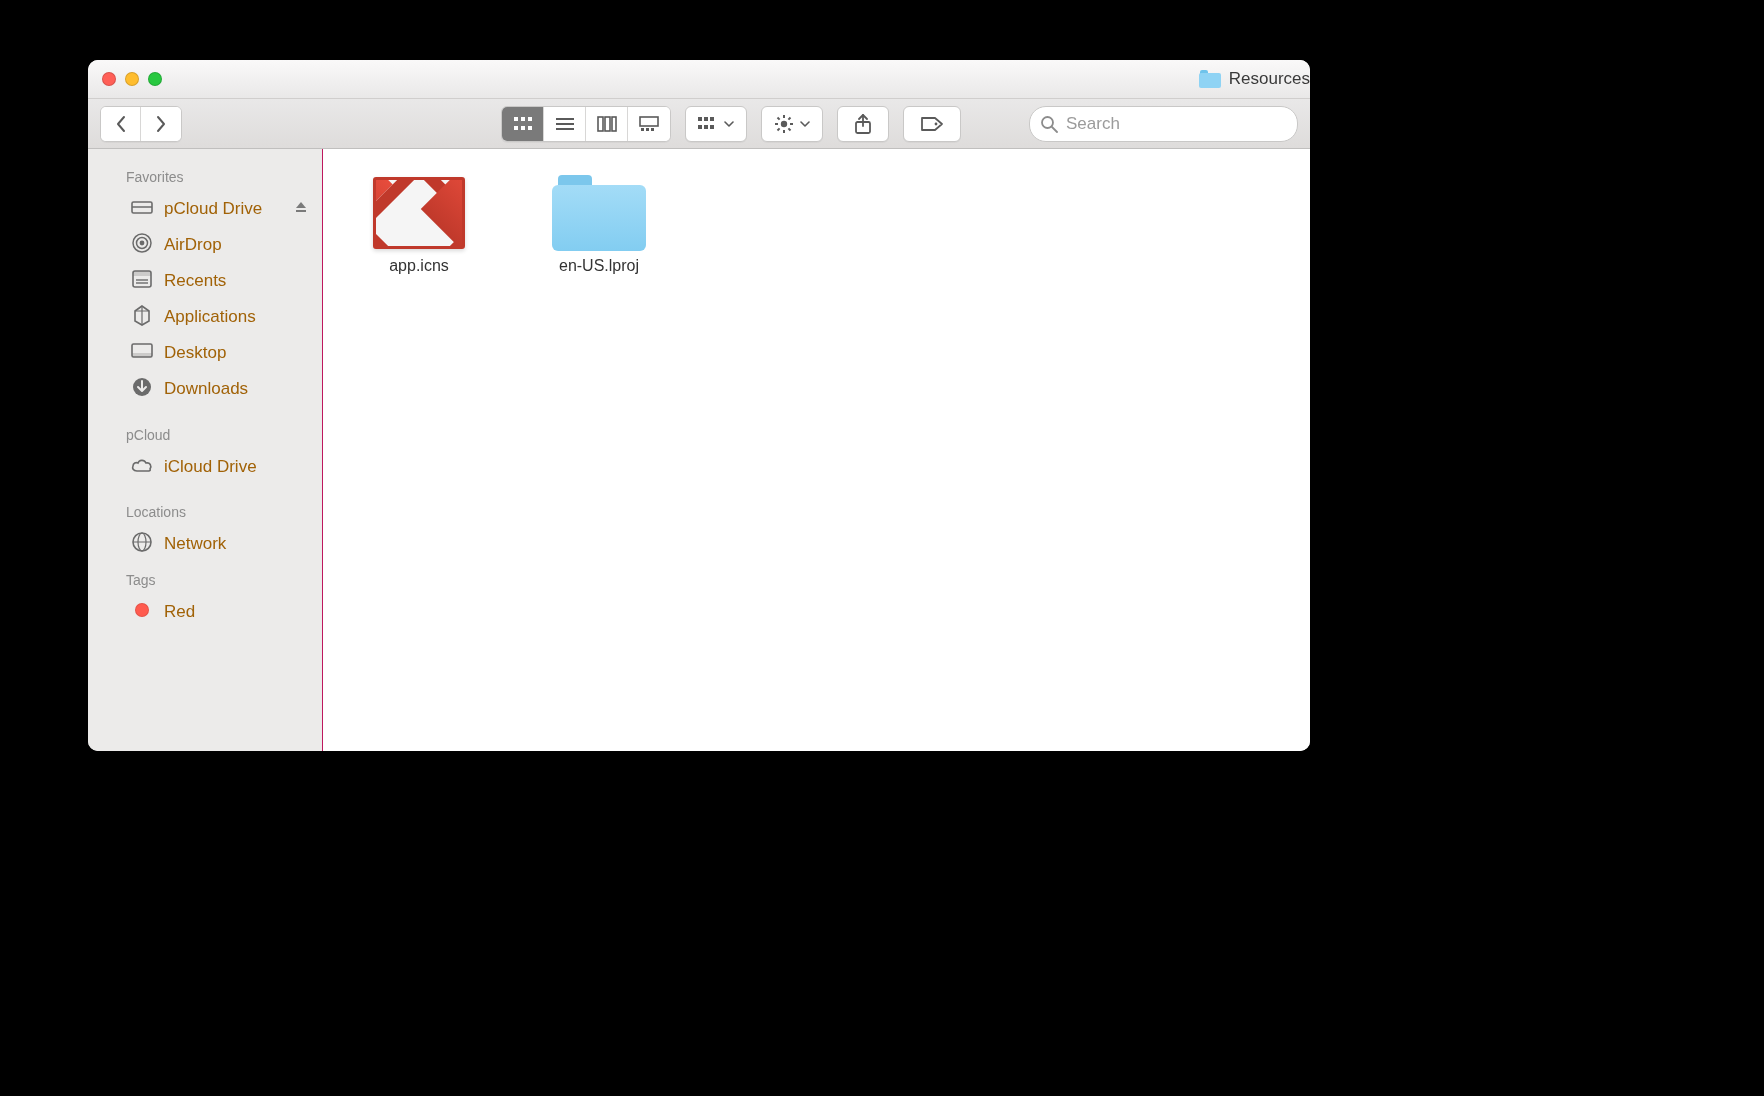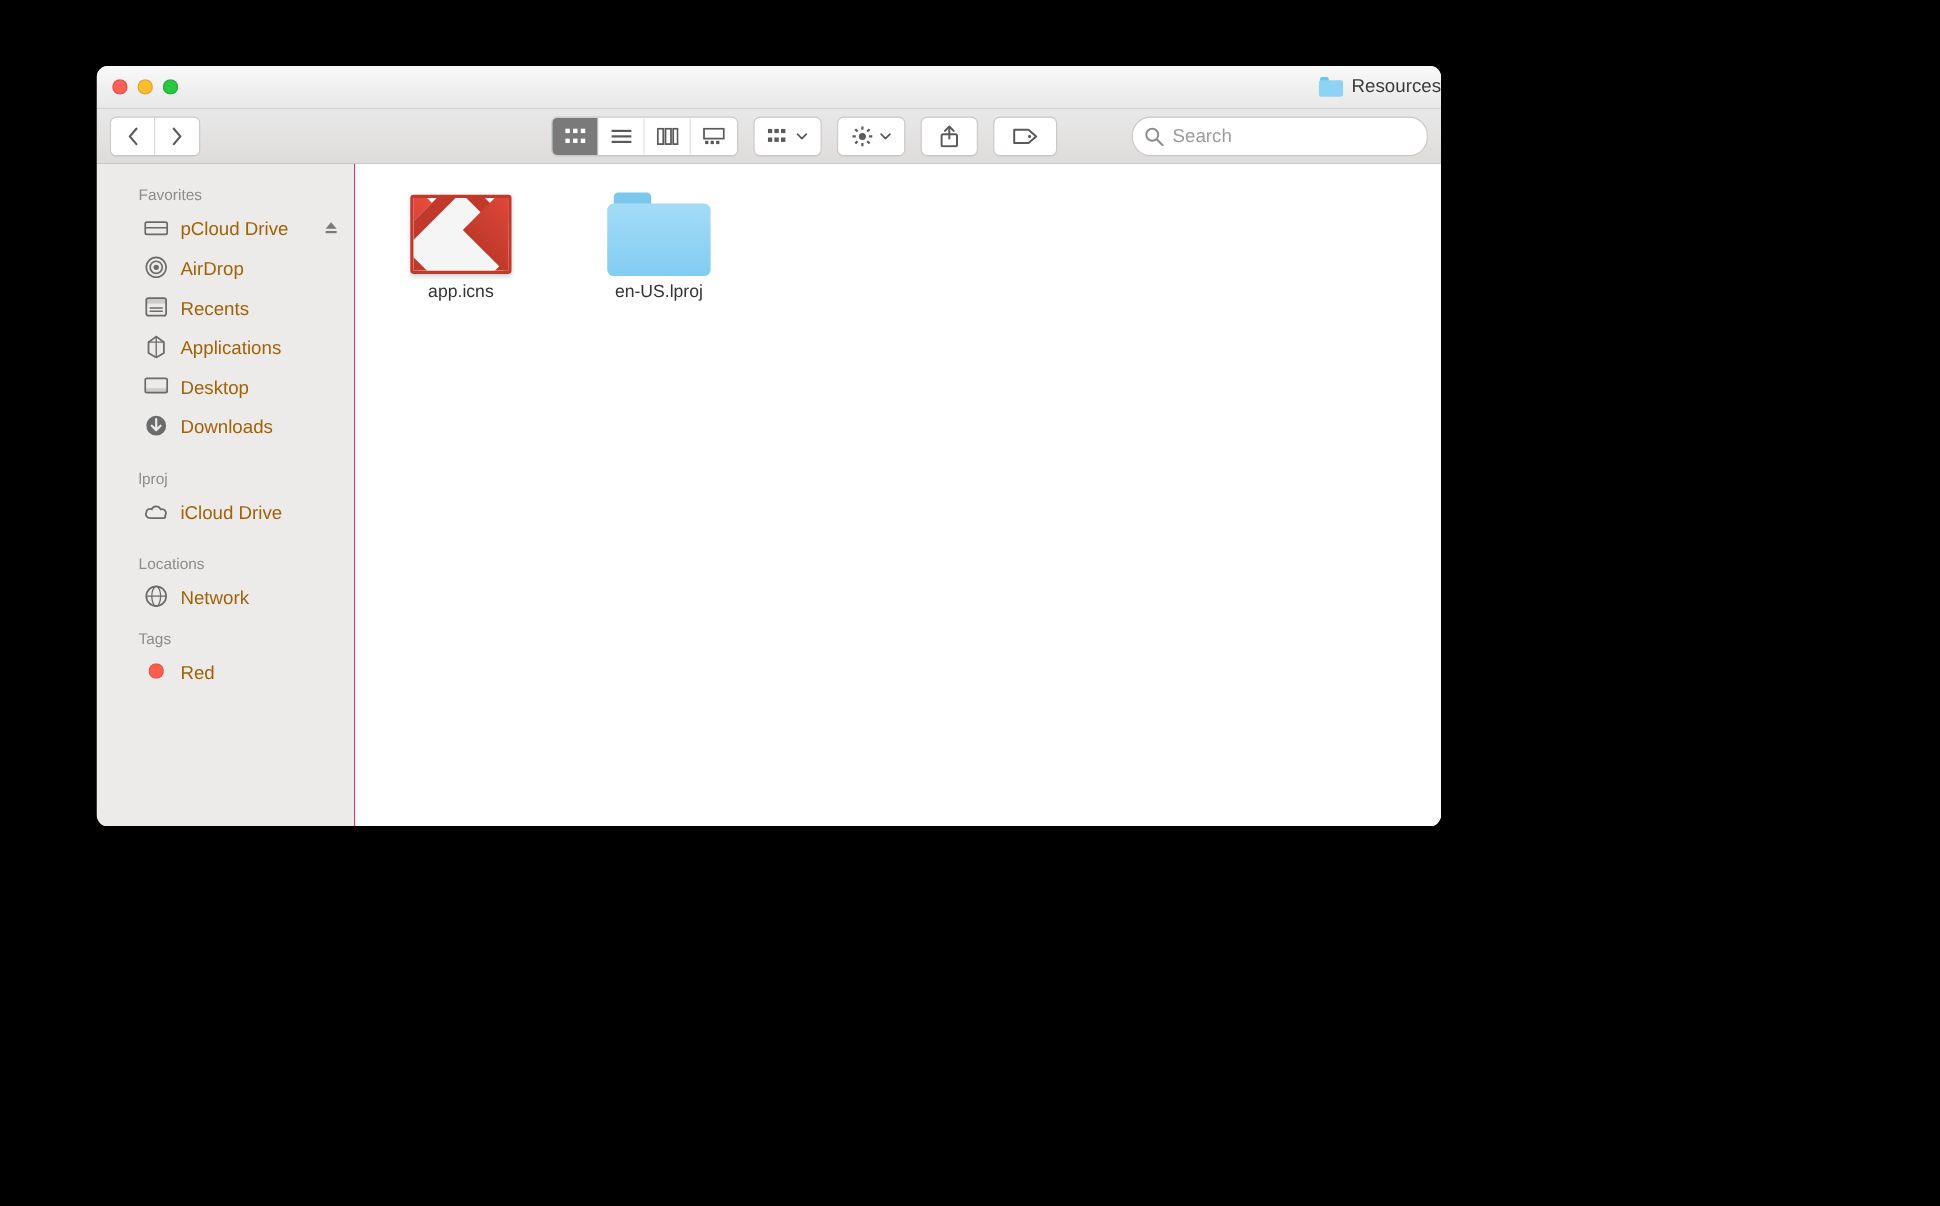--- a/index.html
+++ b/index.html
@@ -471,21 +471,21 @@
       <div class="side-item">
         <span class="icon-slot">
           <svg width="22" height="22" viewBox="0 0 22 22">
               <circle cx="11" cy="11" r="9" fill="currentColor"></circle>
               <path d="M11 5 V14 M7 11 L11 15 L15 11" stroke="#ecebea" stroke-width="2" fill="none" stroke-linecap="round" stroke-linejoin="round"></path>
             </svg>
         </span>
         <span class="label">Downloads</span>
       </div>
 
-      <div class="section-label" style="margin-top:14px">lproj</div>
+      <div class="section-label" style="margin-top:14px">pCloud</div>
       <div class="side-item">
         <span class="icon-slot">
           <svg width="24" height="16" viewBox="0 0 24 16">
               <path d="M7 14 C3 14 2 11 3 9 C3 6 6 5 8 6 C9 3 14 2 16 6 C20 5 22 9 20 12 C21 14 19 14 17 14 Z" fill="none" stroke="currentColor" stroke-width="1.6"></path>
             </svg>
         </span>
         <span class="label">iCloud Drive</span>
       </div>
 
       <div class="section-label" style="margin-top:13px">Locations</div>

